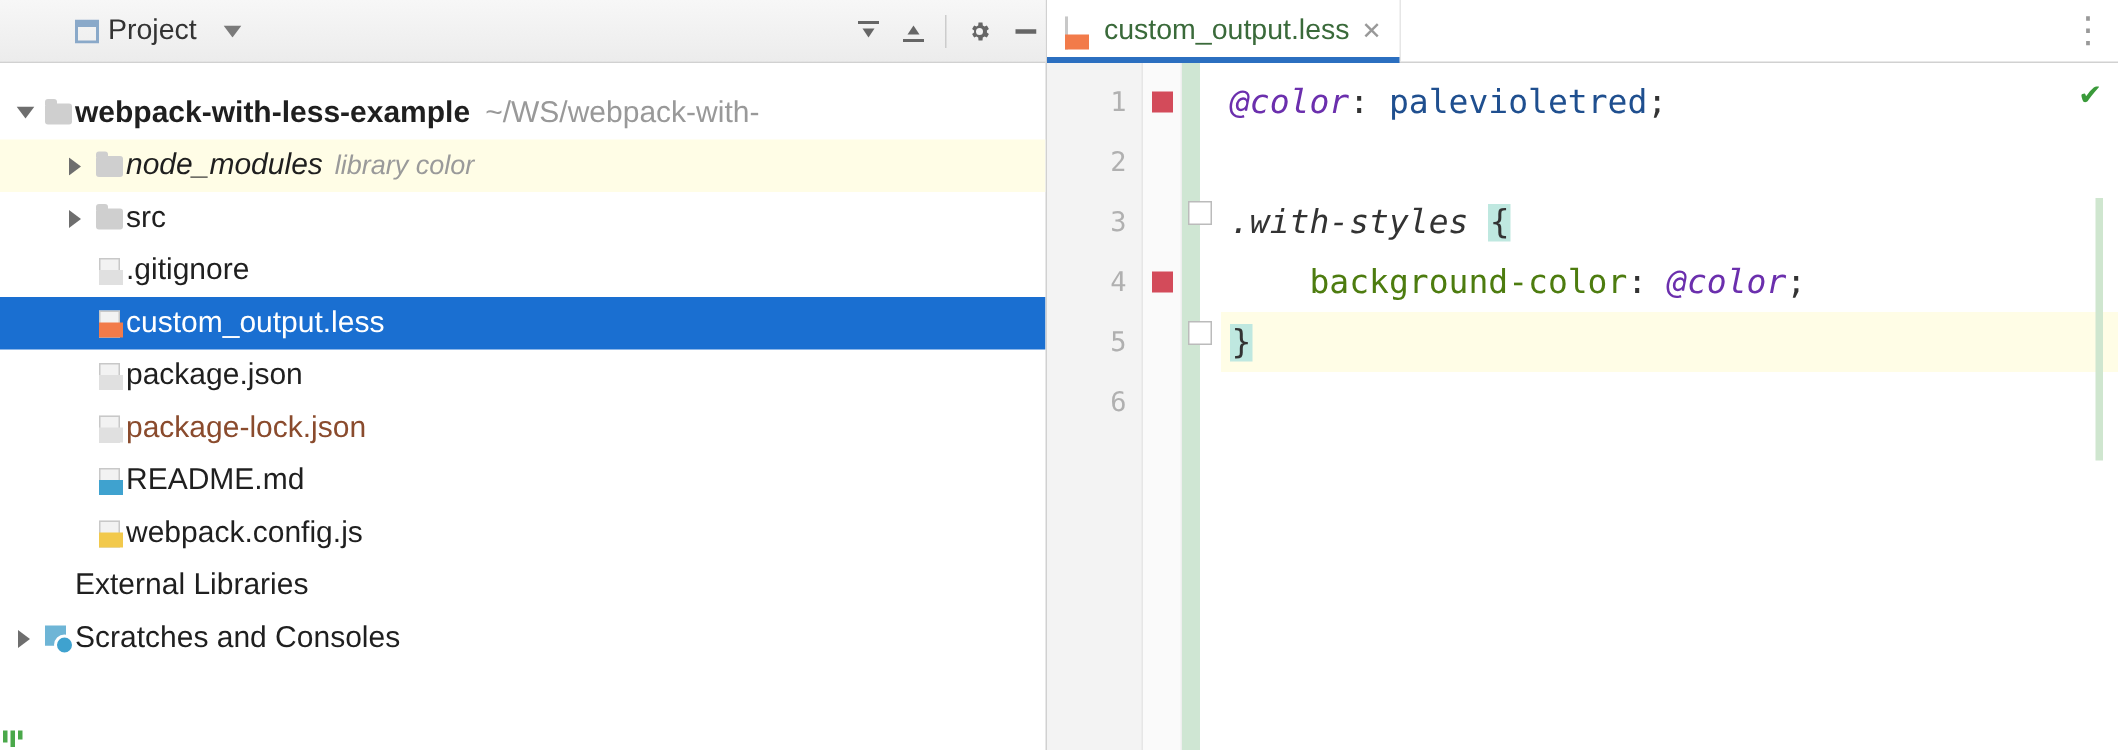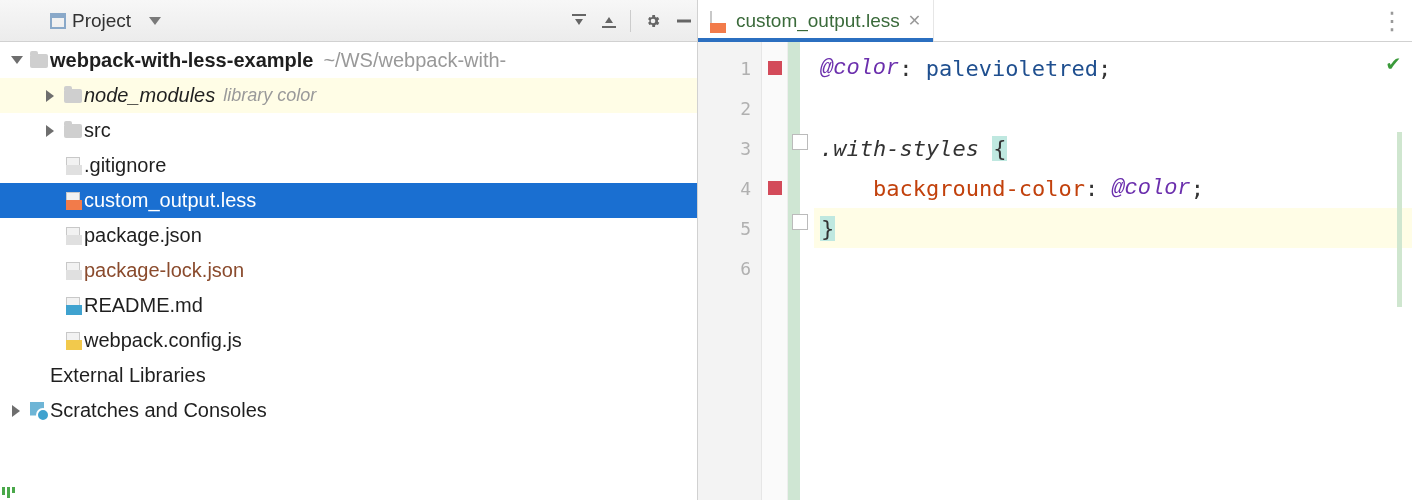--- a/index.html
+++ b/index.html
@@ -7,21 +7,21 @@
 .app { display: flex; height: 500px; }
 
 
 .left { width: 698px; display: flex; flex-direction: column; border-right: 1px solid #d1d1d1; }
 .panel-header { height: 42px; background: linear-gradient(#f7f7f7, #ececec); border-bottom: 1px solid #d1d1d1; display: flex; align-items: center; padding: 0 6px; }
 .panel-header .left-group { display: flex; align-items: center; gap: 6px; padding-left: 44px; }
 .panel-header .right-group { margin-left: auto; display: flex; align-items: center; gap: 14px; }
 .header-title { font-size: 19px; color: #333; }
 .ph-icon { width: 16px; height: 16px; display: flex; align-items: center; justify-content: center; color: #6e6e6e; }
 
-.tree { flex: 1; overflow: hidden; padding-top: 1px; }
+.tree { flex: 1; overflow: hidden; padding-top: 16px; }
 .node { display: flex; align-items: center; height: 35px; white-space: nowrap; }
 .node.selected { background: #1a6fd1; color: #fff; }
 .node.libroot { background: #fffde6; font-style: italic; }
 .chev { width: 22px; display: flex; justify-content: center; color: #6e6e6e; }
 .spacer { display: inline-block; }
 .file-ic { width: 22px; height: 20px; display: flex; align-items: center; justify-content: center; }
 .label { font-size: 20px; color: #1f1f1f; }
 .node.selected .label { color: #fff; }
 .aux { color: #999; margin-left: 10px; font-size: 20px; }
 .libroot-txt { color: #9a9a9a; margin-left: 8px; }
@@ -62,23 +62,23 @@
 .gutter .ln { height: 40px; display: flex; align-items: center; justify-content: flex-end; padding-right: 10px; color: #b0b0b0; font-size: 18px; }
 .marker-col { width: 26px; background: #fafafa; border-right: 1px solid #eee; padding-top: 6px; }
 .marker-col .mrow { height: 40px; display: flex; align-items: center; justify-content: center; }
 .sq { width: 14px; height: 14px; background: #d34b5a; }
 .change-col { width: 12px; background: #cfe6d3; }
 .fold-col { width: 14px; position: relative; }
 .fold-handle { position: absolute; left: -8px; width: 16px; height: 16px; background: #fff; border: 1px solid #bbb; }
 .code { flex: 1; padding-top: 6px; position: relative; }
 .code .crow { height: 40px; display: flex; align-items: center; padding-left: 6px; white-space: pre; }
 .hl-line { background: #fffde6; }
-.tk-at { color: #6b2fad; font-style: italic; font-family: Liberation Mono, monospace; }
+.tk-at { color: #6b2fad; font-style: italic; }
 .tk-kw { color: #1f4f8f; }
-.tk-prop { color: #c2410c; }
+.tk-prop { color: #4d7c0f; }
 .tk-class { color: #333; font-style: italic; }
 .tk-brace { background: #bfe8e0; color: #333; padding: 0 1px; }
 .tk-punc { color: #333; }
 .status-check { position: absolute; top: 8px; right: 12px; color: #3a9a3a; font-size: 22px; }
 .right-bar { position: absolute; top: 90px; right: 10px; width: 5px; height: 175px; background: #cfe6cf; }
 </style>
 </head>
 <body>
 
 <div class="app">

